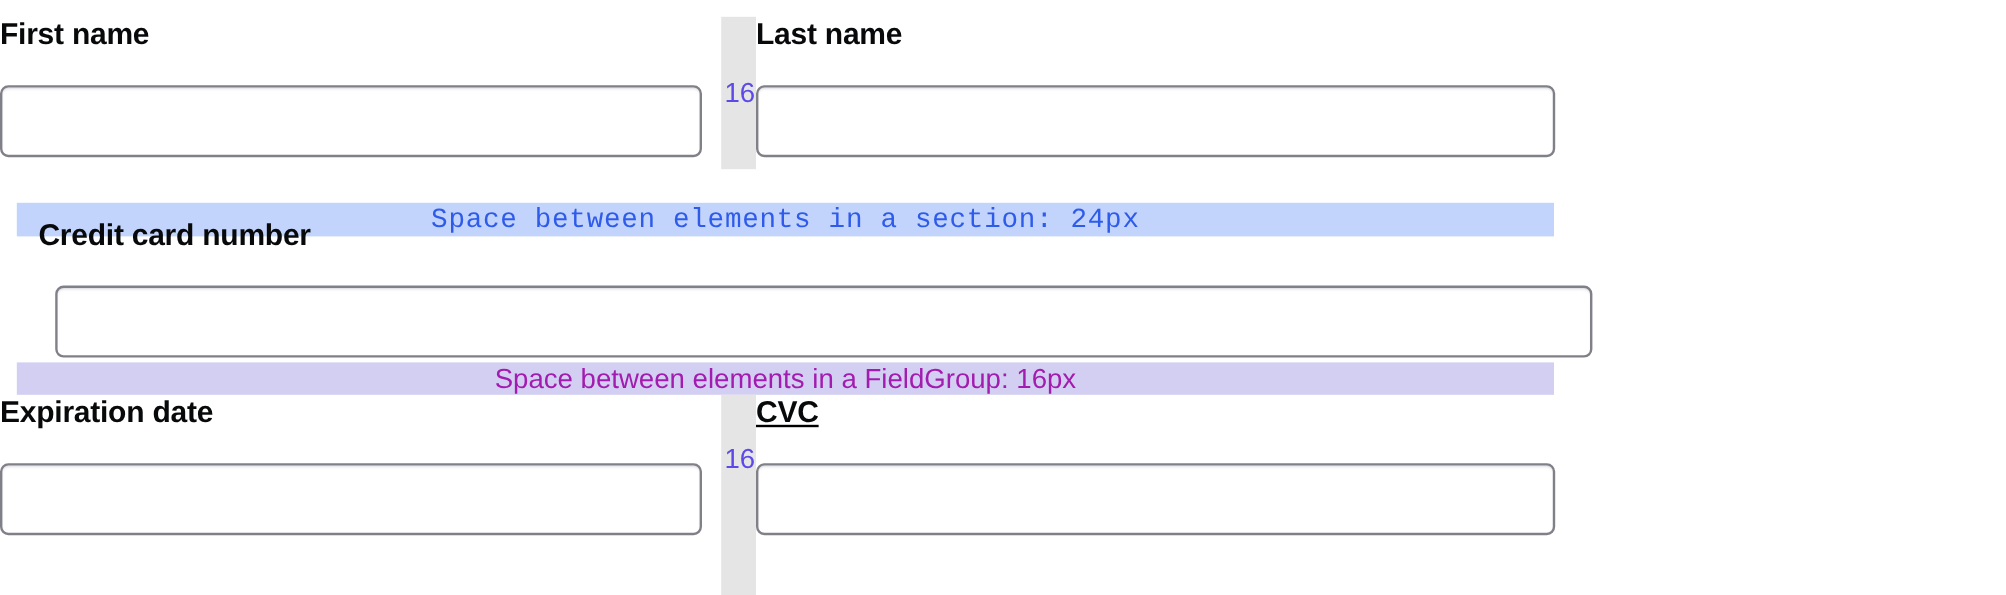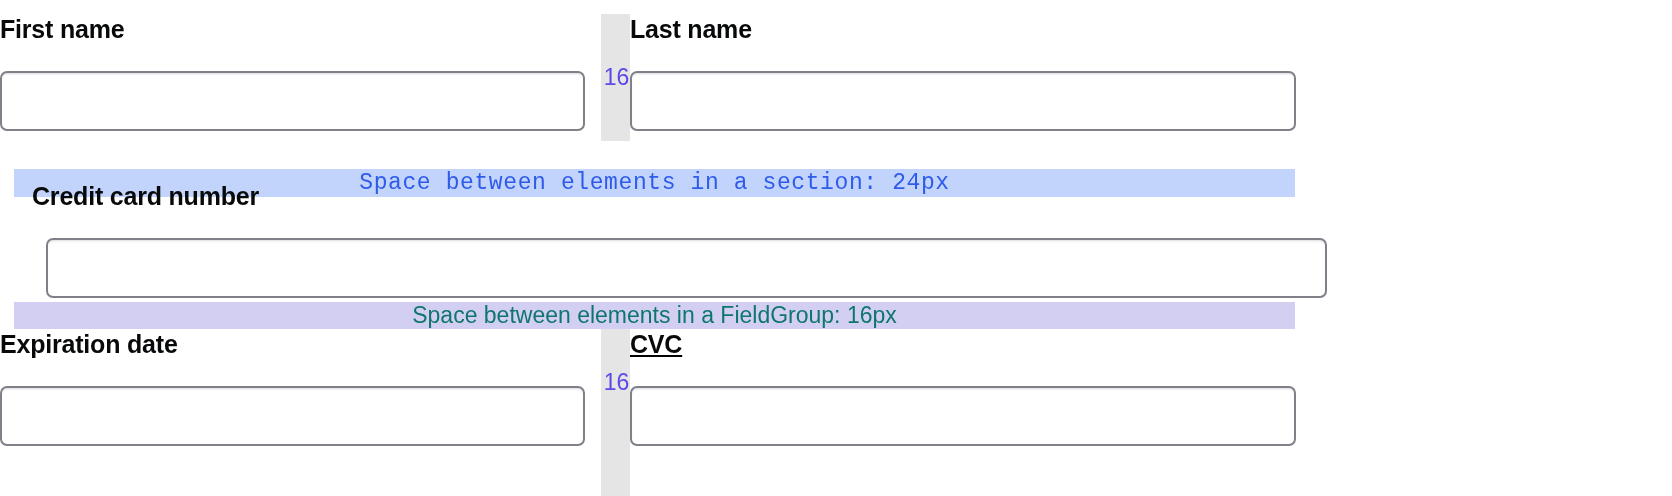--- a/index.html
+++ b/index.html
@@ -95,21 +95,21 @@
     color: #2f5bea;
     letter-spacing: 0.6px;
     white-space: nowrap;
   }
   .band-group {
     background: #d3cff2;
   }
   .band-group .band-label {
     font-family: "Liberation Sans", sans-serif;
     font-size: 23px;
-    color: #0f766e;
+    color: #a21caf;
     letter-spacing: 0px;
     white-space: nowrap;
   }
 </style>
 </head>
 <body>
 
 <div class="canvas">
 
   <div class="gap-v" style="left:601px; top:14px; width:29px; height:127px;">

